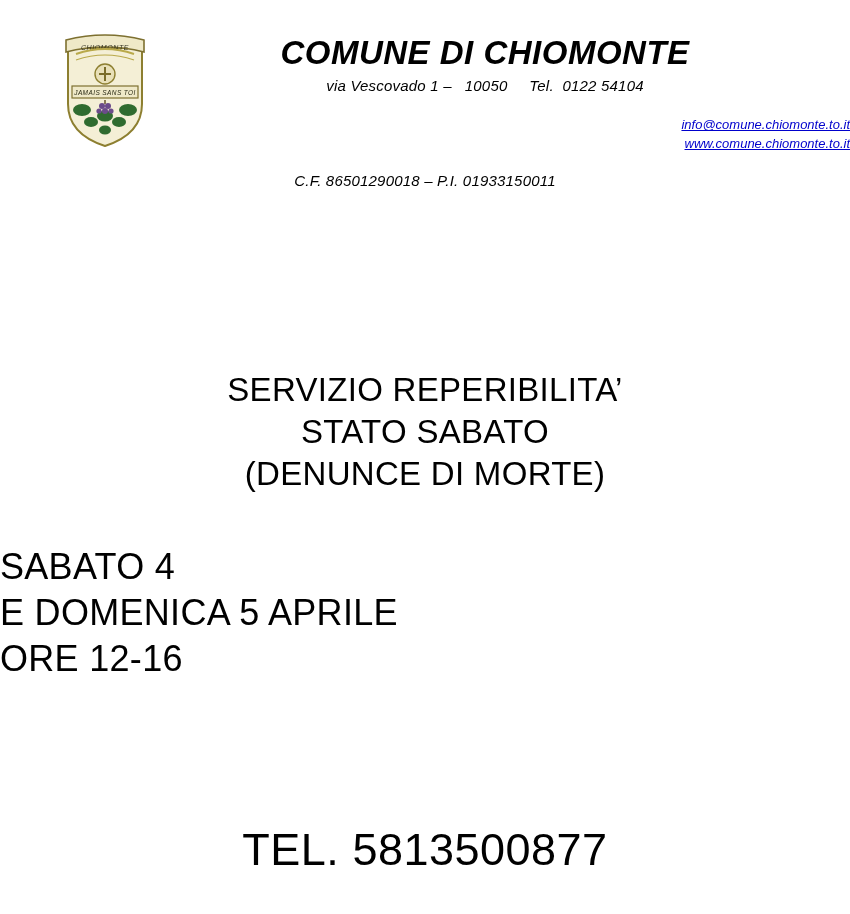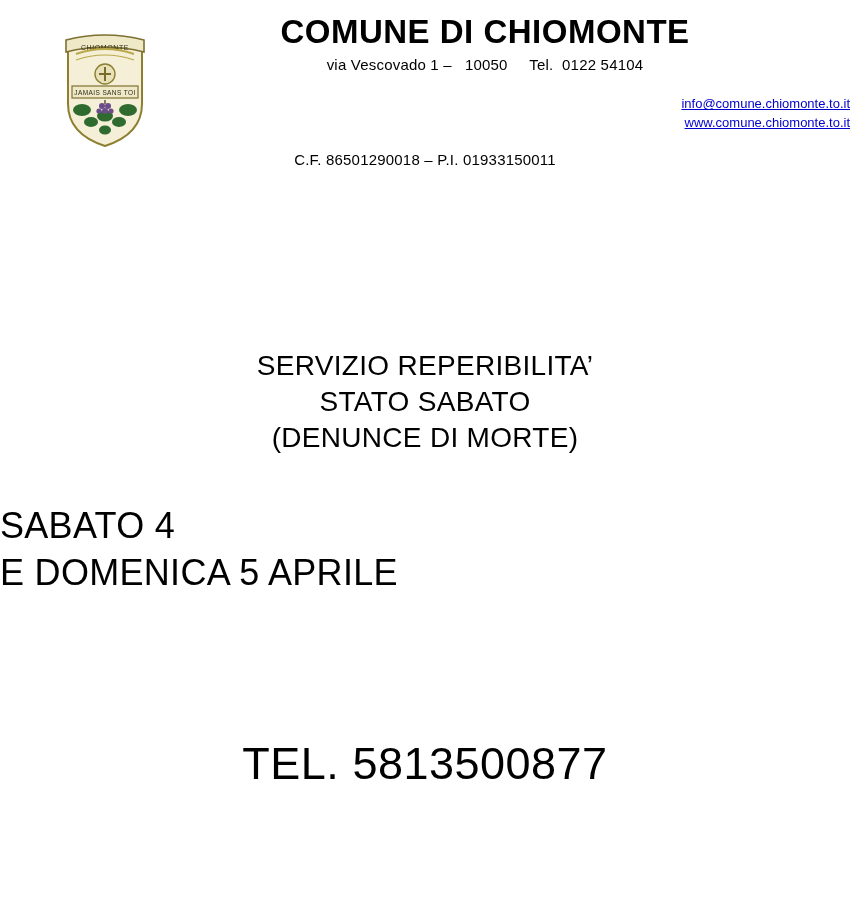--- a/index.html
+++ b/index.html
@@ -17,22 +17,23 @@
   }
   .page {
     width: 850px;
     height: 914px;
     position: relative;
   }
 
   
   .header {
     position: relative;
-    padding-top: 6px;
+    padding-top: 27px;
     height: 230px;
+    font-style: italic;
   }
   .crest {
     position: absolute;
     left: 60px;
     top: 30px;
     width: 90px;
     height: 118px;
   }
   .header-text {
     margin-left: 160px;
@@ -76,21 +77,21 @@
     font-family: "Liberation Sans", sans-serif;
     font-size: 15px;
     margin-top: 18px;
     letter-spacing: 0.2px;
   }
 
   
   .service-block {
     text-align: center;
     margin-top: 112px;
-    font-size: 28px;
+    font-size: 33px;
     line-height: 1.28;
     letter-spacing: 0.3px;
   }
   .service-block div {
     white-space: pre;
   }
   .dates-block {
     text-align: left;
     margin-top: 48px;
     font-weight: normal;
@@ -174,17 +175,18 @@
 
   <div class="service-block">
     <div>SERVIZIO REPERIBILITA’</div>
     <div>STATO SABATO</div>
     <div>(DENUNCE DI MORTE)</div>
   </div>
 
   <div class="dates-block">
     <div>SABATO 4</div>
     <div>E DOMENICA 5 APRILE</div>
+    <div>ORE 12-16</div>
   </div>
 
   <div class="phone-block">TEL. 5813500877</div>
 
 </div>
 
 </body></html>

